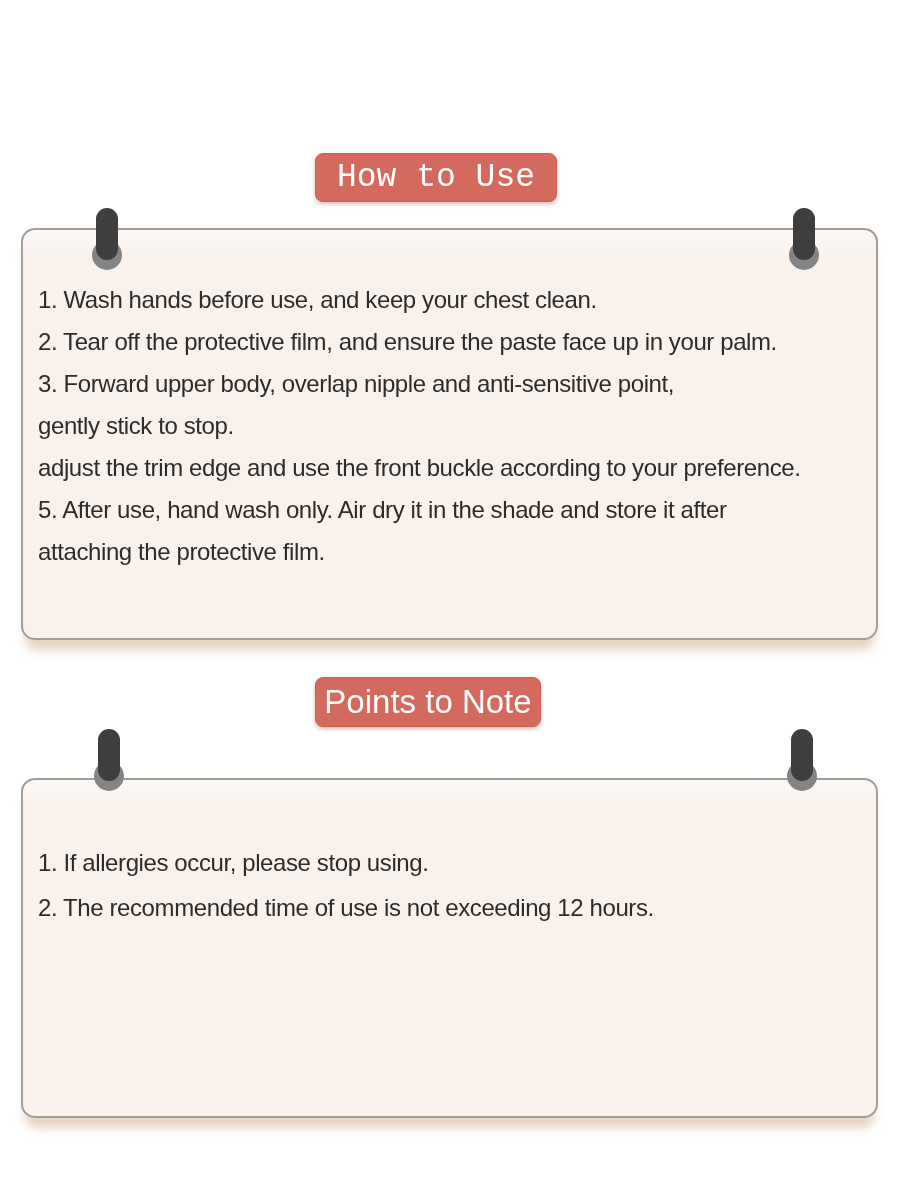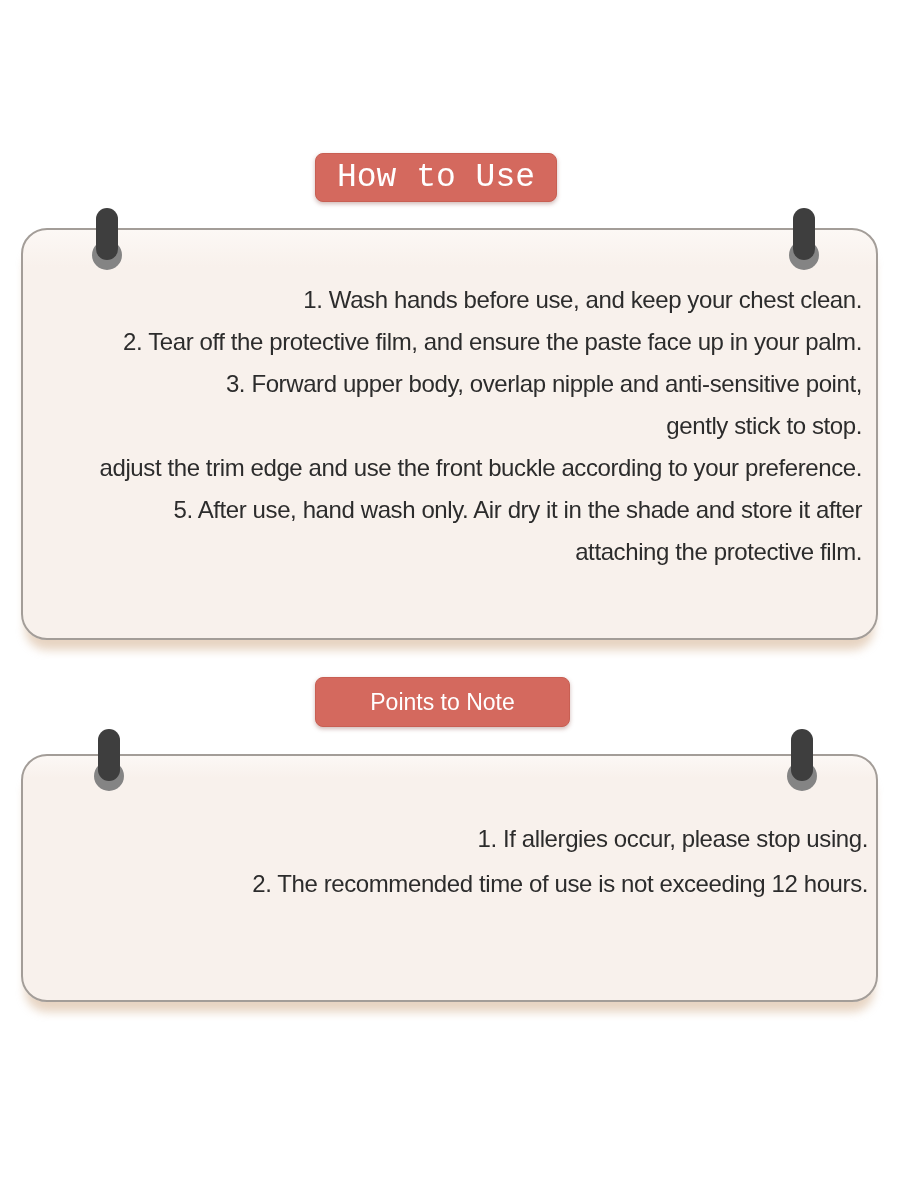--- a/index.html
+++ b/index.html
@@ -7,31 +7,30 @@
     position:relative; width:900px; height:1200px; background:#ffffff;
     font-family:"Liberation Sans", sans-serif; overflow:hidden;
   }
   .badge {
     position:absolute; background:#d4695e; color:#ffffff; text-align:center;
     border-radius:8px; border:1px solid #c85f53;
     box-shadow:0 2px 4px rgba(120,55,45,0.35);
     box-sizing:border-box;
   }
   .badge1 { left:315px; top:153px; width:242px; height:49px; line-height:47px; font-size:33px;font-family:Liberation Mono, monospace; }
-  .badge2 { left:315px; top:677px; width:255px; height:50px; line-height:48px; font-size:23px; }
+  .badge2 { left:315px; top:677px; width:226px; height:50px; line-height:48px; font-size:33px; }
   .card {
     position:absolute; left:21px; width:857px; box-sizing:border-box;
     background:linear-gradient(180deg,#fcf8f5 0%, #f8f1ec 9%);
-    border:2px solid #a39d98; border-radius:26px;
+    border:2px solid #a39d98; border-radius:14px;
     box-shadow:0 14px 10px -4px rgba(223,197,173,0.75);
     z-index:1;
-    text-align:right;
   }
   .card1 { top:228px; height:412px; padding:49px 14px 0 15px; }
-  .card2 { top:754px; height:248px; padding:60px 8px 0 15px; }
+  .card2 { top:778px; height:340px; padding:60px 8px 0 15px; }
   .line {
     font-size:24px; letter-spacing:-0.4px; color:#2c2c2c; white-space:nowrap;
   }
   .card1 .line { line-height:42px; }
   .card2 .line { line-height:45px; }
   .pin { position:absolute; width:34px; height:62px; z-index:3; }
   .pin-base {
     position:absolute; left:2px; bottom:0; width:30px; height:30px;
     border-radius:50%; background:#848484;
   }

